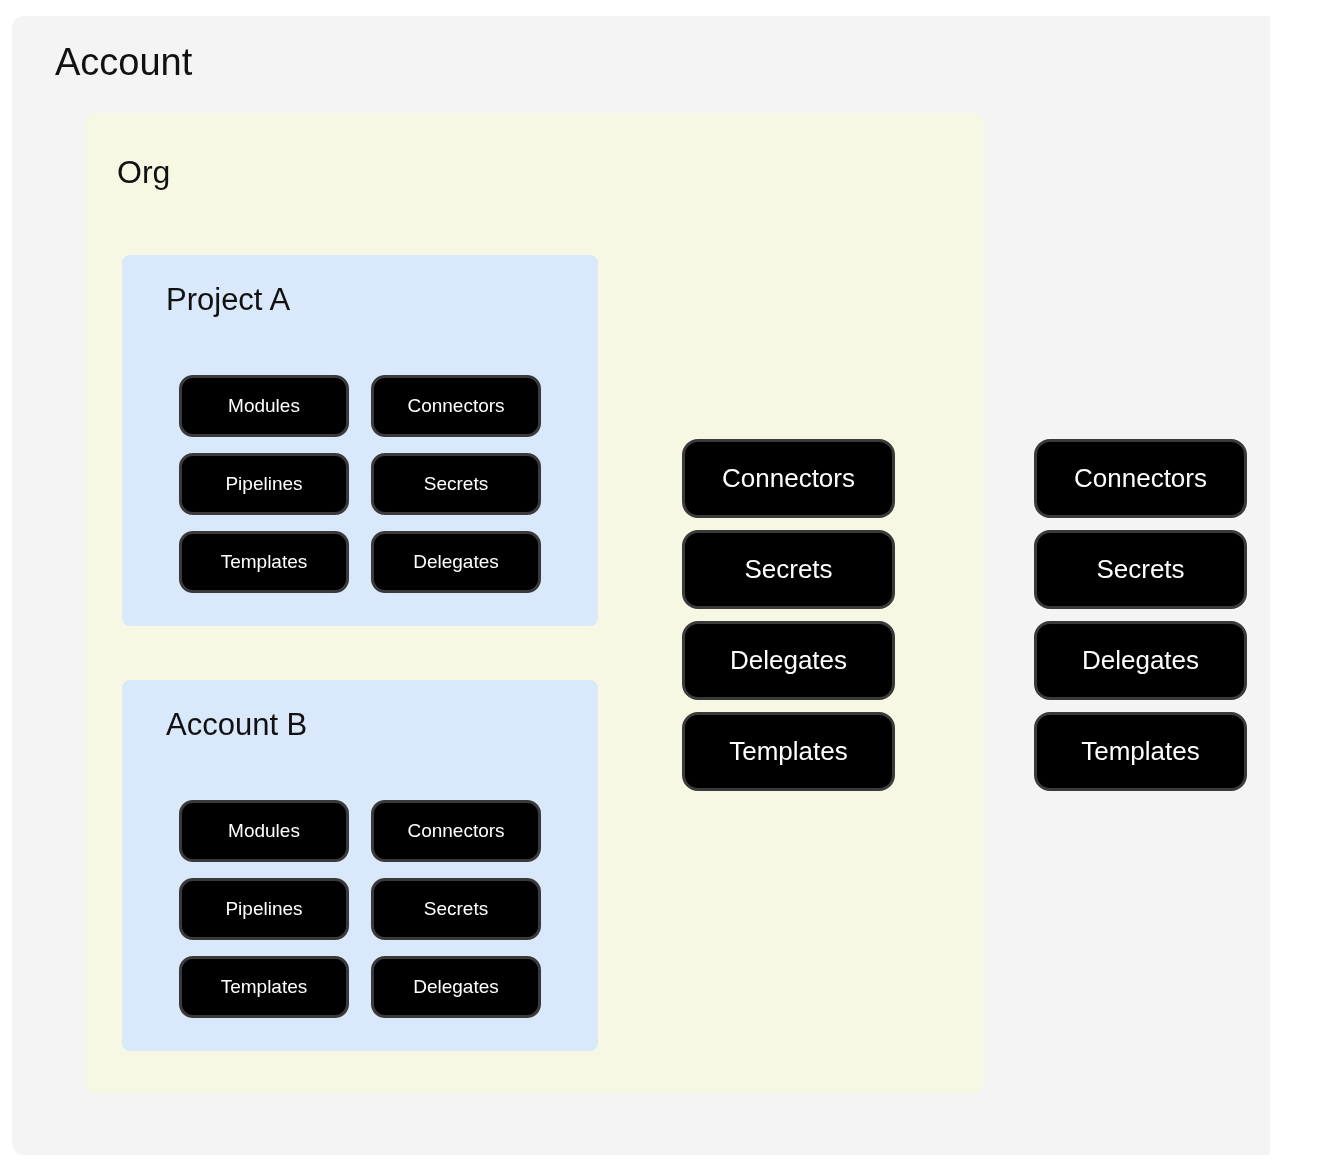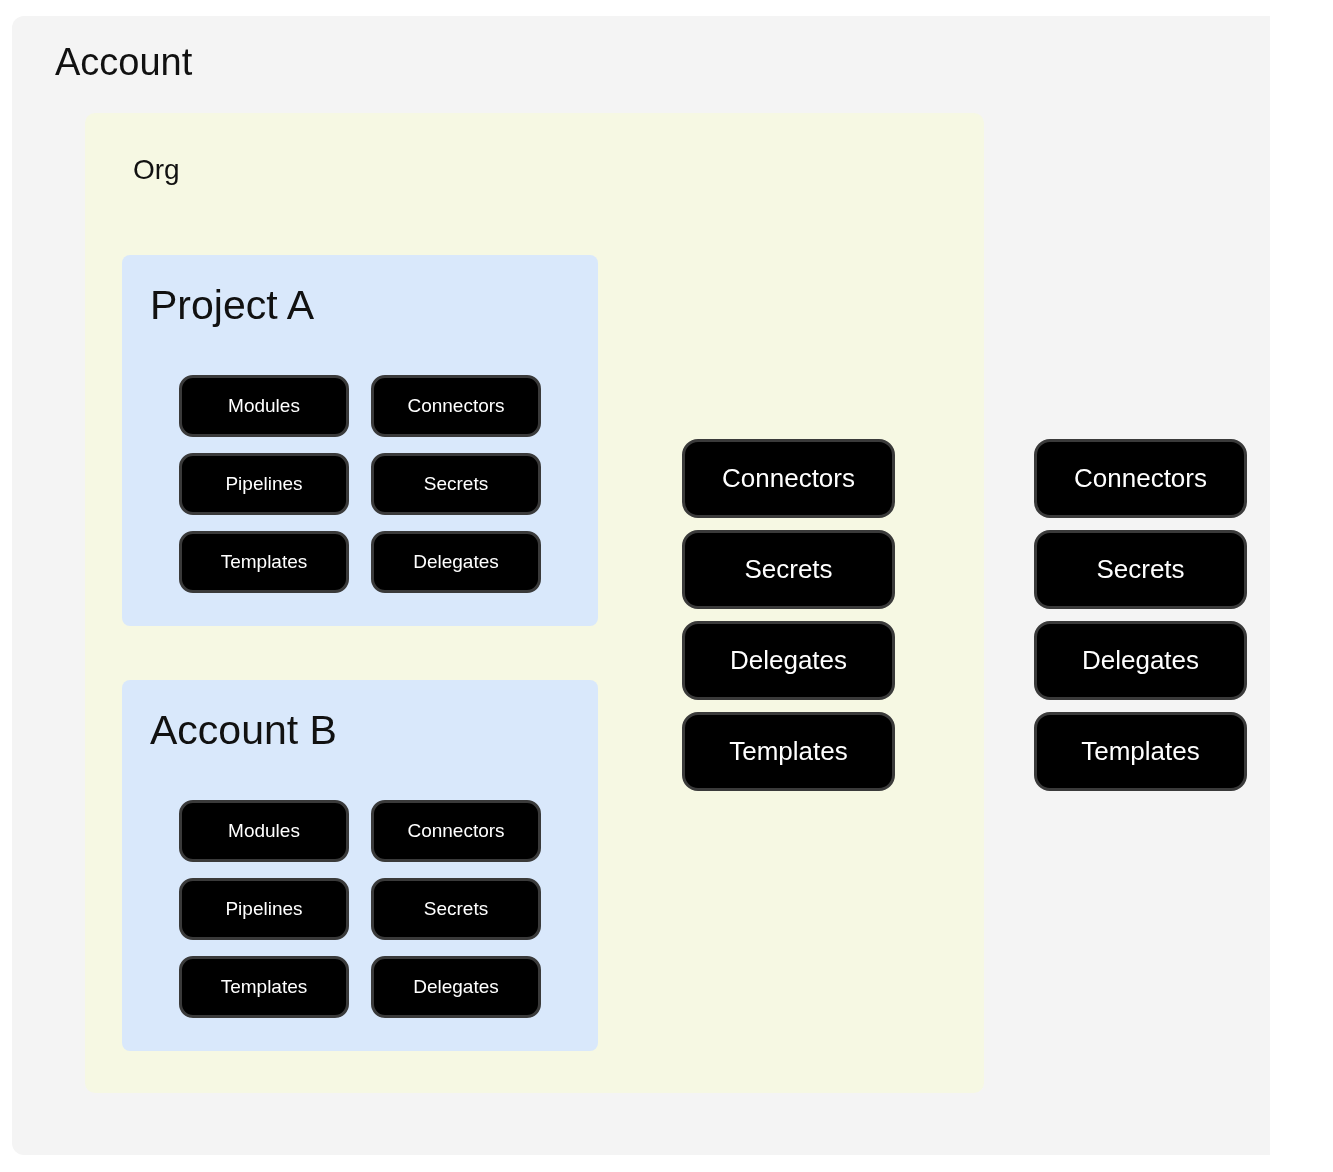--- a/index.html
+++ b/index.html
@@ -33,39 +33,39 @@
   .org {
     position: absolute;
     left: 73px; top: 97px;
     width: 899px; height: 980px;
     background: #f6f8e3;
     border-radius: 10px;
   }
 
   .org-title {
     position: absolute;
-    left: 48px; top: 40px;
-    font-size: 28px;
+    left: 32px; top: 40px;
+    font-size: 32px;
     line-height: 1.2;
   }
 
   .project {
     position: absolute;
     left: 37px;
     width: 476px; height: 371px;
     background: #d9e8fb;
     border-radius: 8px;
   }
   .project-a { top: 142px; }
   .project-b { top: 567px; }
 
   .project-title {
     position: absolute;
-    left: 28px; top: 26px;
-    font-size: 41px;
+    left: 44px; top: 26px;
+    font-size: 31px;
     line-height: 1.2;
   }
 
   .project-grid {
     position: absolute;
     left: 57px; top: 120px;
     display: grid;
     grid-template-columns: 170px 170px;
     gap: 16px 22px;
   }

